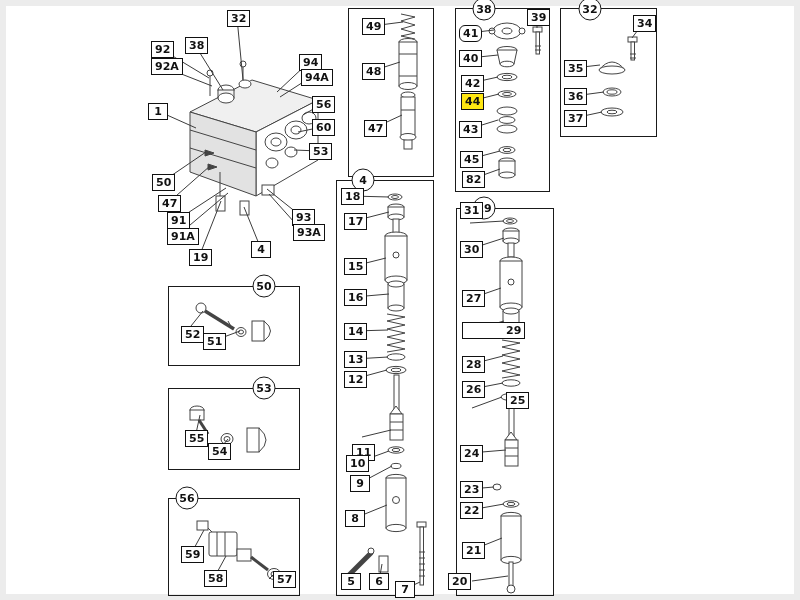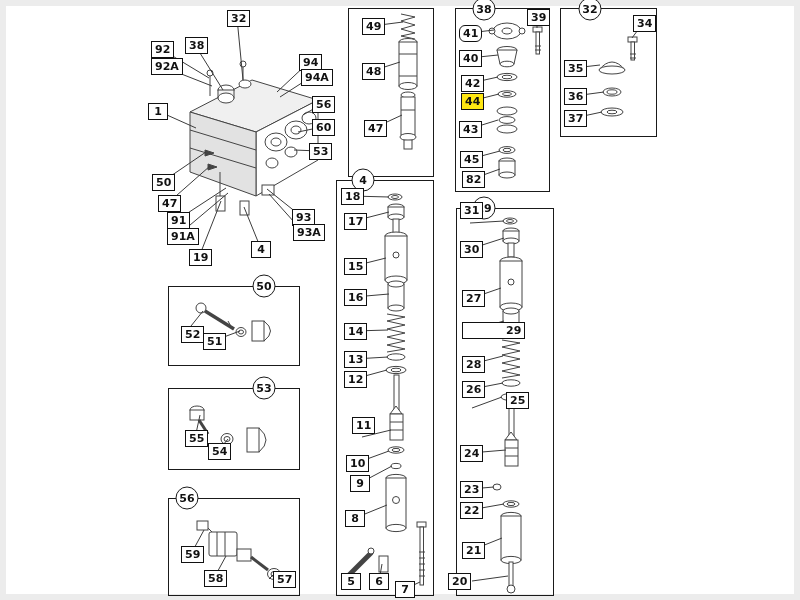--- a/index.html
+++ b/index.html
@@ -346,21 +346,21 @@
       <div class="callout" style="left: 181px; top: 546px;">59</div>
       <div class="callout" style="left: 204px; top: 570px;">58</div>
       <div class="callout" style="left: 252px; top: 571px; margin-left: 21px;">57</div>
       <div class="callout" style="left: 341px; top: 188px;">18</div>
       <div class="callout" style="left: 344px; top: 213px;">17</div>
       <div class="callout" style="left: 344px; top: 258px;">15</div>
       <div class="callout" style="left: 344px; top: 289px;">16</div>
       <div class="callout" style="left: 344px; top: 323px;">14</div>
       <div class="callout" style="left: 344px; top: 351px;">13</div>
       <div class="callout" style="left: 344px; top: 371px;">12</div>
-      <div class="callout" style="left: 352px; top: 417px; text-align: center;">11</div>
+      <div class="callout" style="left: 352px; top: 444px; text-align: center;">11</div>
       <div class="callout" style="left: 346px; top: 455px;">10</div>
       <div class="callout" style="left: 350px; top: 475px;">9</div>
       <div class="callout" style="left: 345px; top: 510px;">8</div>
       <div class="callout" style="left: 341px; top: 573px;">5</div>
       <div class="callout" style="left: 369px; top: 573px;">6</div>
       <div class="callout" style="left: 395px; top: 581px;">7</div>
       <div class="callout" style="left: 460px; top: 202px;">31</div>
       <div class="callout" style="left: 460px; top: 241px;">30</div>
       <div class="callout" style="left: 462px; top: 290px;">27</div>
       <div class="callout" style="left: 462px; top: 322px; padding-left: 43px;">29</div>

